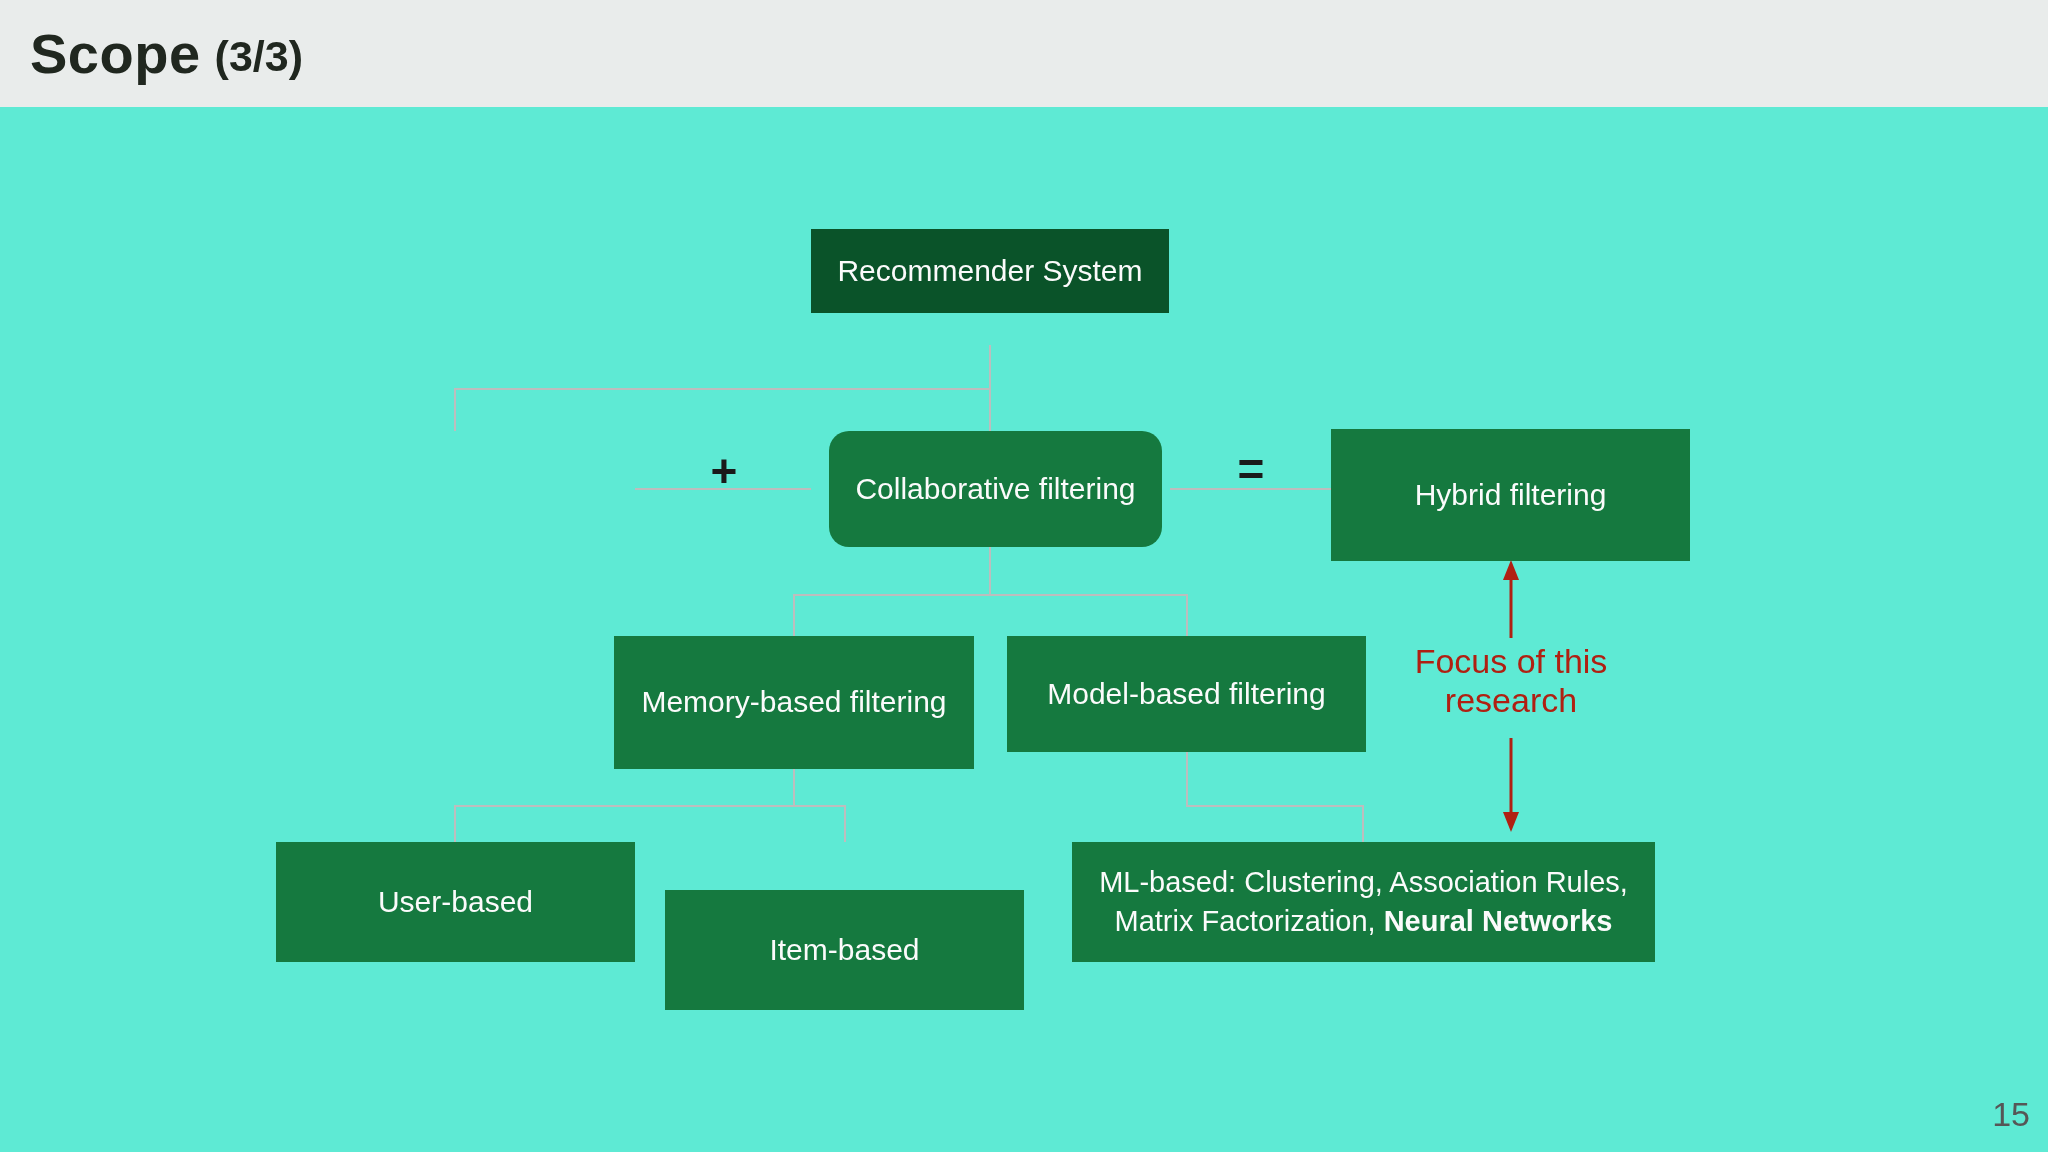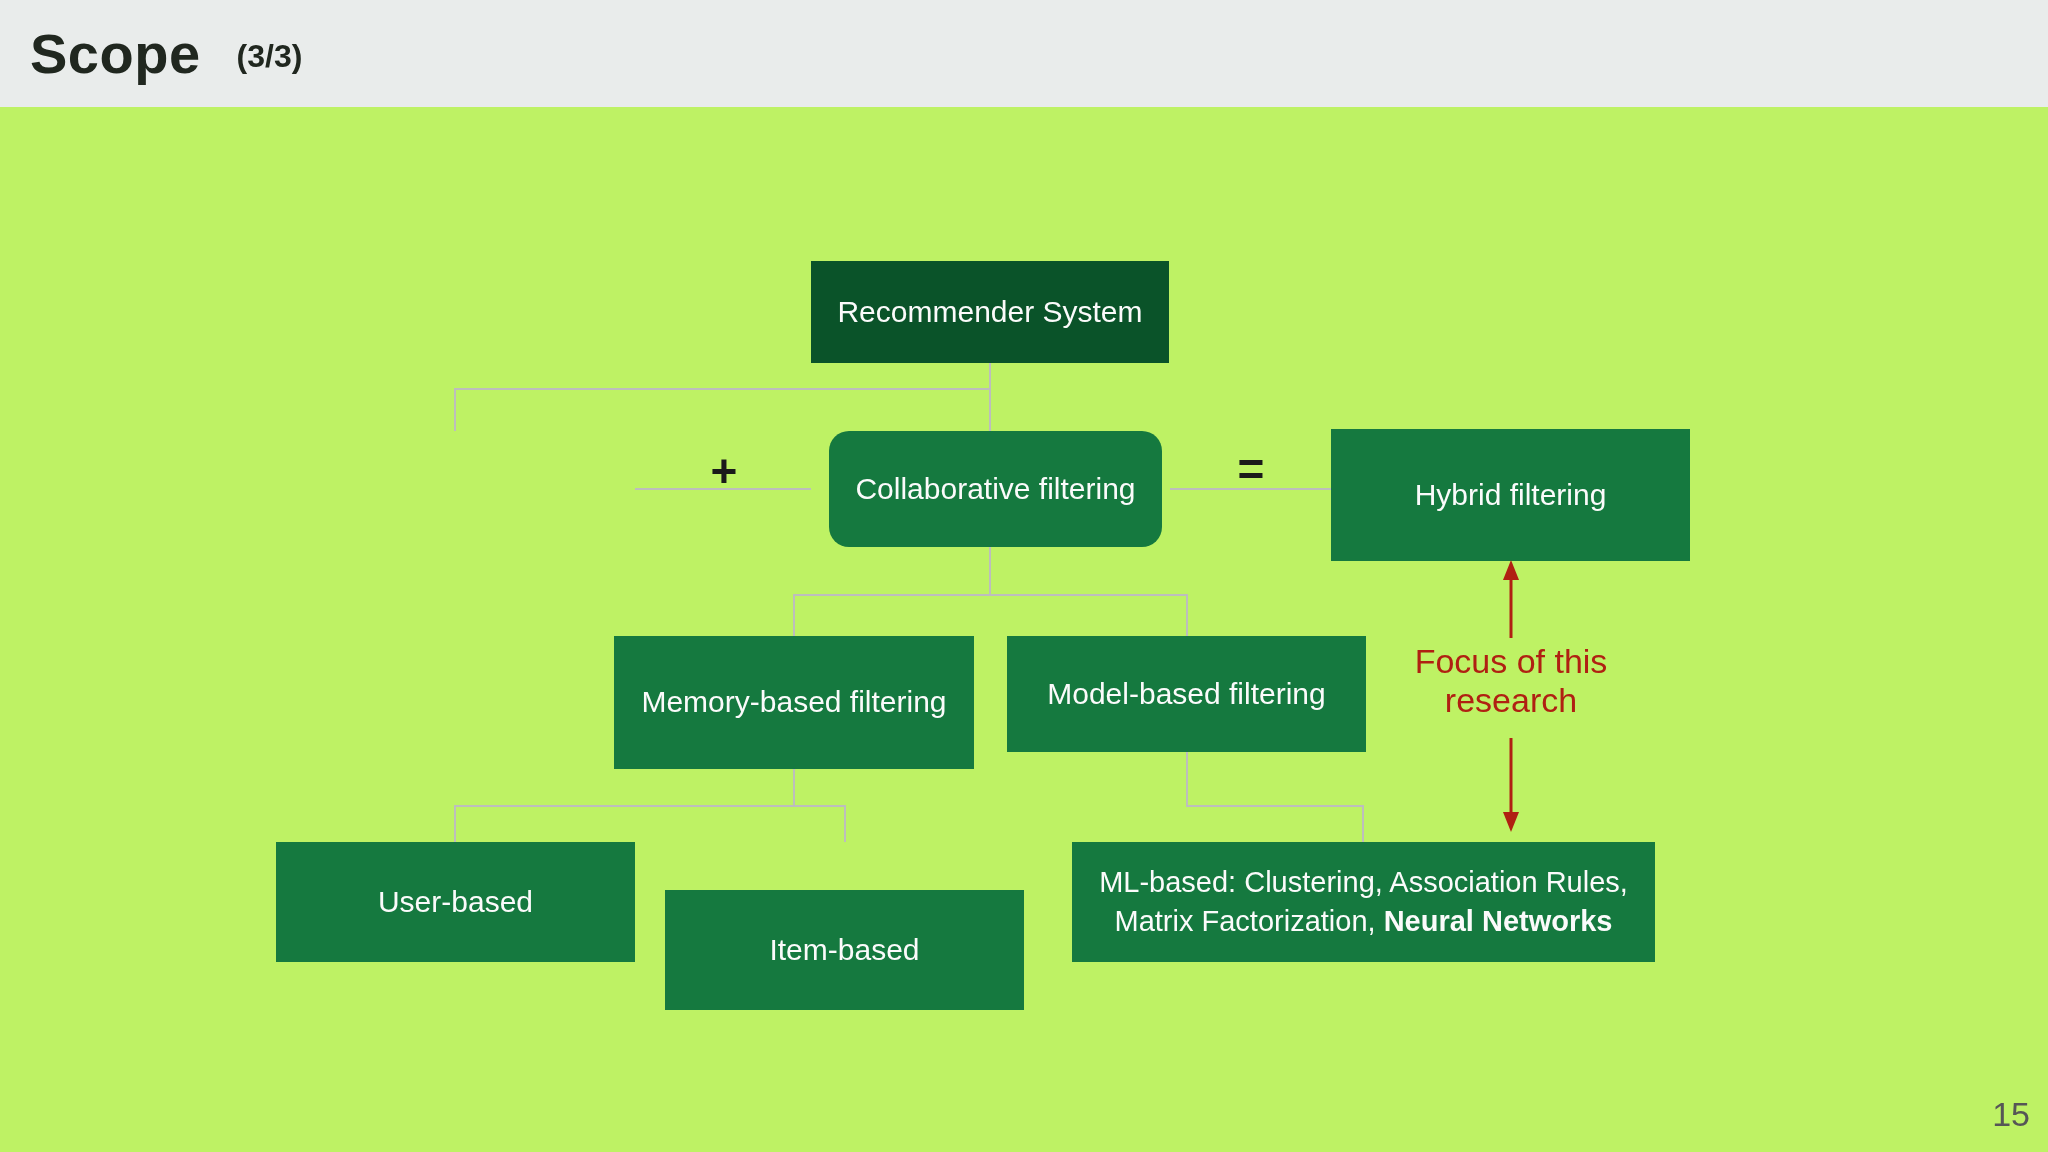--- a/index.html
+++ b/index.html
@@ -1,34 +1,34 @@
 <!DOCTYPE html>
 <html><head>
 <meta charset="utf-8">
 <style>
   html,body{margin:0;padding:0;background:#ffffff;}
   .slide{
     position:relative;
     width:2048px;height:1152px;
-    background:#bef264;
+    background:#5eead4;
     font-family:"Liberation Sans", sans-serif;
     overflow:hidden;
   }
   
   .header{
     position:absolute;left:0;top:0;width:2048px;height:107px;
     background:#e9eceb;
   }
   .title-wrap{
     position:absolute;left:30px;top:0;height:107px;
     display:flex;align-items:center;gap:14px;
     color:#20271f;
   }
   .title-main{font-size:56px;font-weight:800;letter-spacing:.5px;}
-  .title-suffix{font-size:32px;font-weight:800;margin-top:6px;margin-left:22px;}
+  .title-suffix{font-size:43px;font-weight:800;margin-top:6px;}
   
   .line{position:absolute;background:#bdbdbd;}
   .h{height:2px;}
   .v{width:2px;}
   
   .node{
     position:absolute;
     display:flex;align-items:center;justify-content:center;
     color:#fbfbfb;font-size:30px;text-align:center;
     line-height:1.35;
@@ -79,21 +79,21 @@
 
   <div class="line v" style="left:793px;top:752px;height:53px;"></div>
   <div class="line h" style="left:454px;top:805px;width:391px;"></div>
   <div class="line v" style="left:454px;top:805px;height:37px;"></div>
   <div class="line v" style="left:844px;top:805px;height:37px;"></div>
 
   <div class="line v" style="left:1186px;top:752px;height:53px;"></div>
   <div class="line h" style="left:1186px;top:805px;width:177px;"></div>
   <div class="line v" style="left:1362px;top:805px;height:37px;"></div>
 
-  <div class="node dark" style="left:811px;top:229px;width:358px;height:102px;margin-top:32px;">
+  <div class="node dark" style="left:811px;top:229px;width:358px;height:84px;">
     <span>Recommender System</span>
   </div>
 
 
   <span class="op" style="left:724px;top:471px;">+</span>
 
   <div class="node mid" style="left:829px;top:431px;width:333px;height:116px;border-radius:20px;">
     <span>Collaborative filtering</span>
   </div>
 

